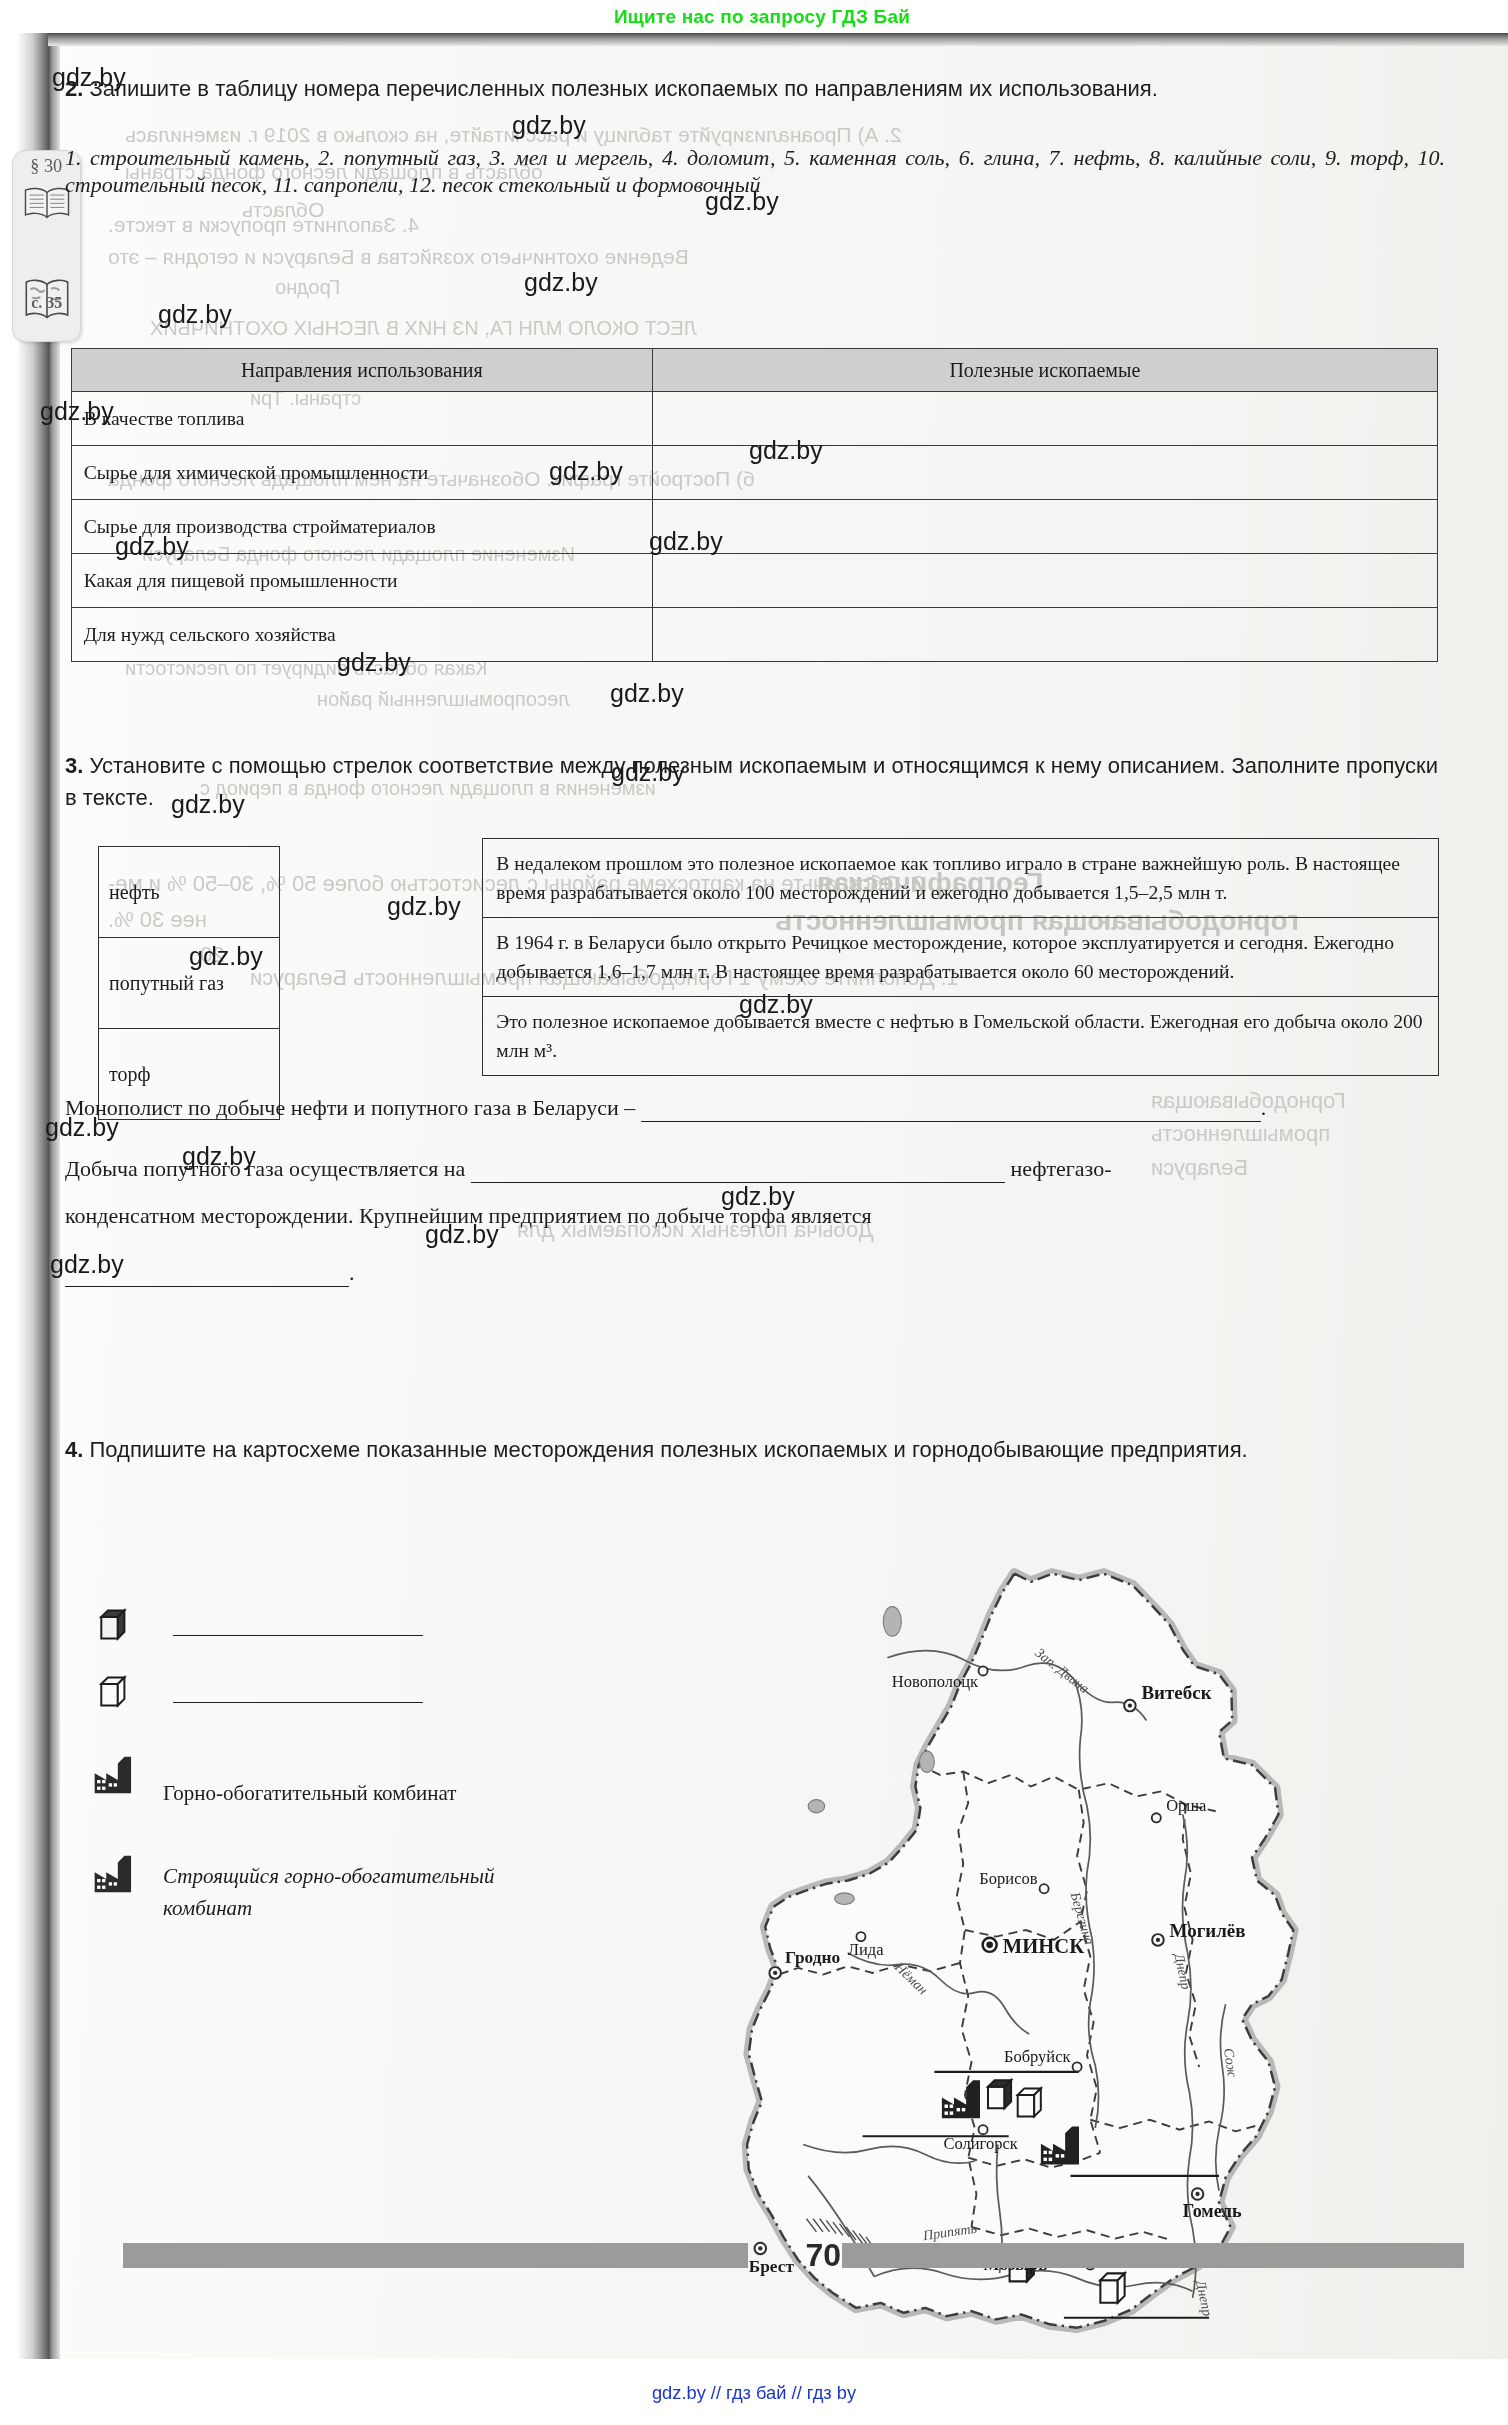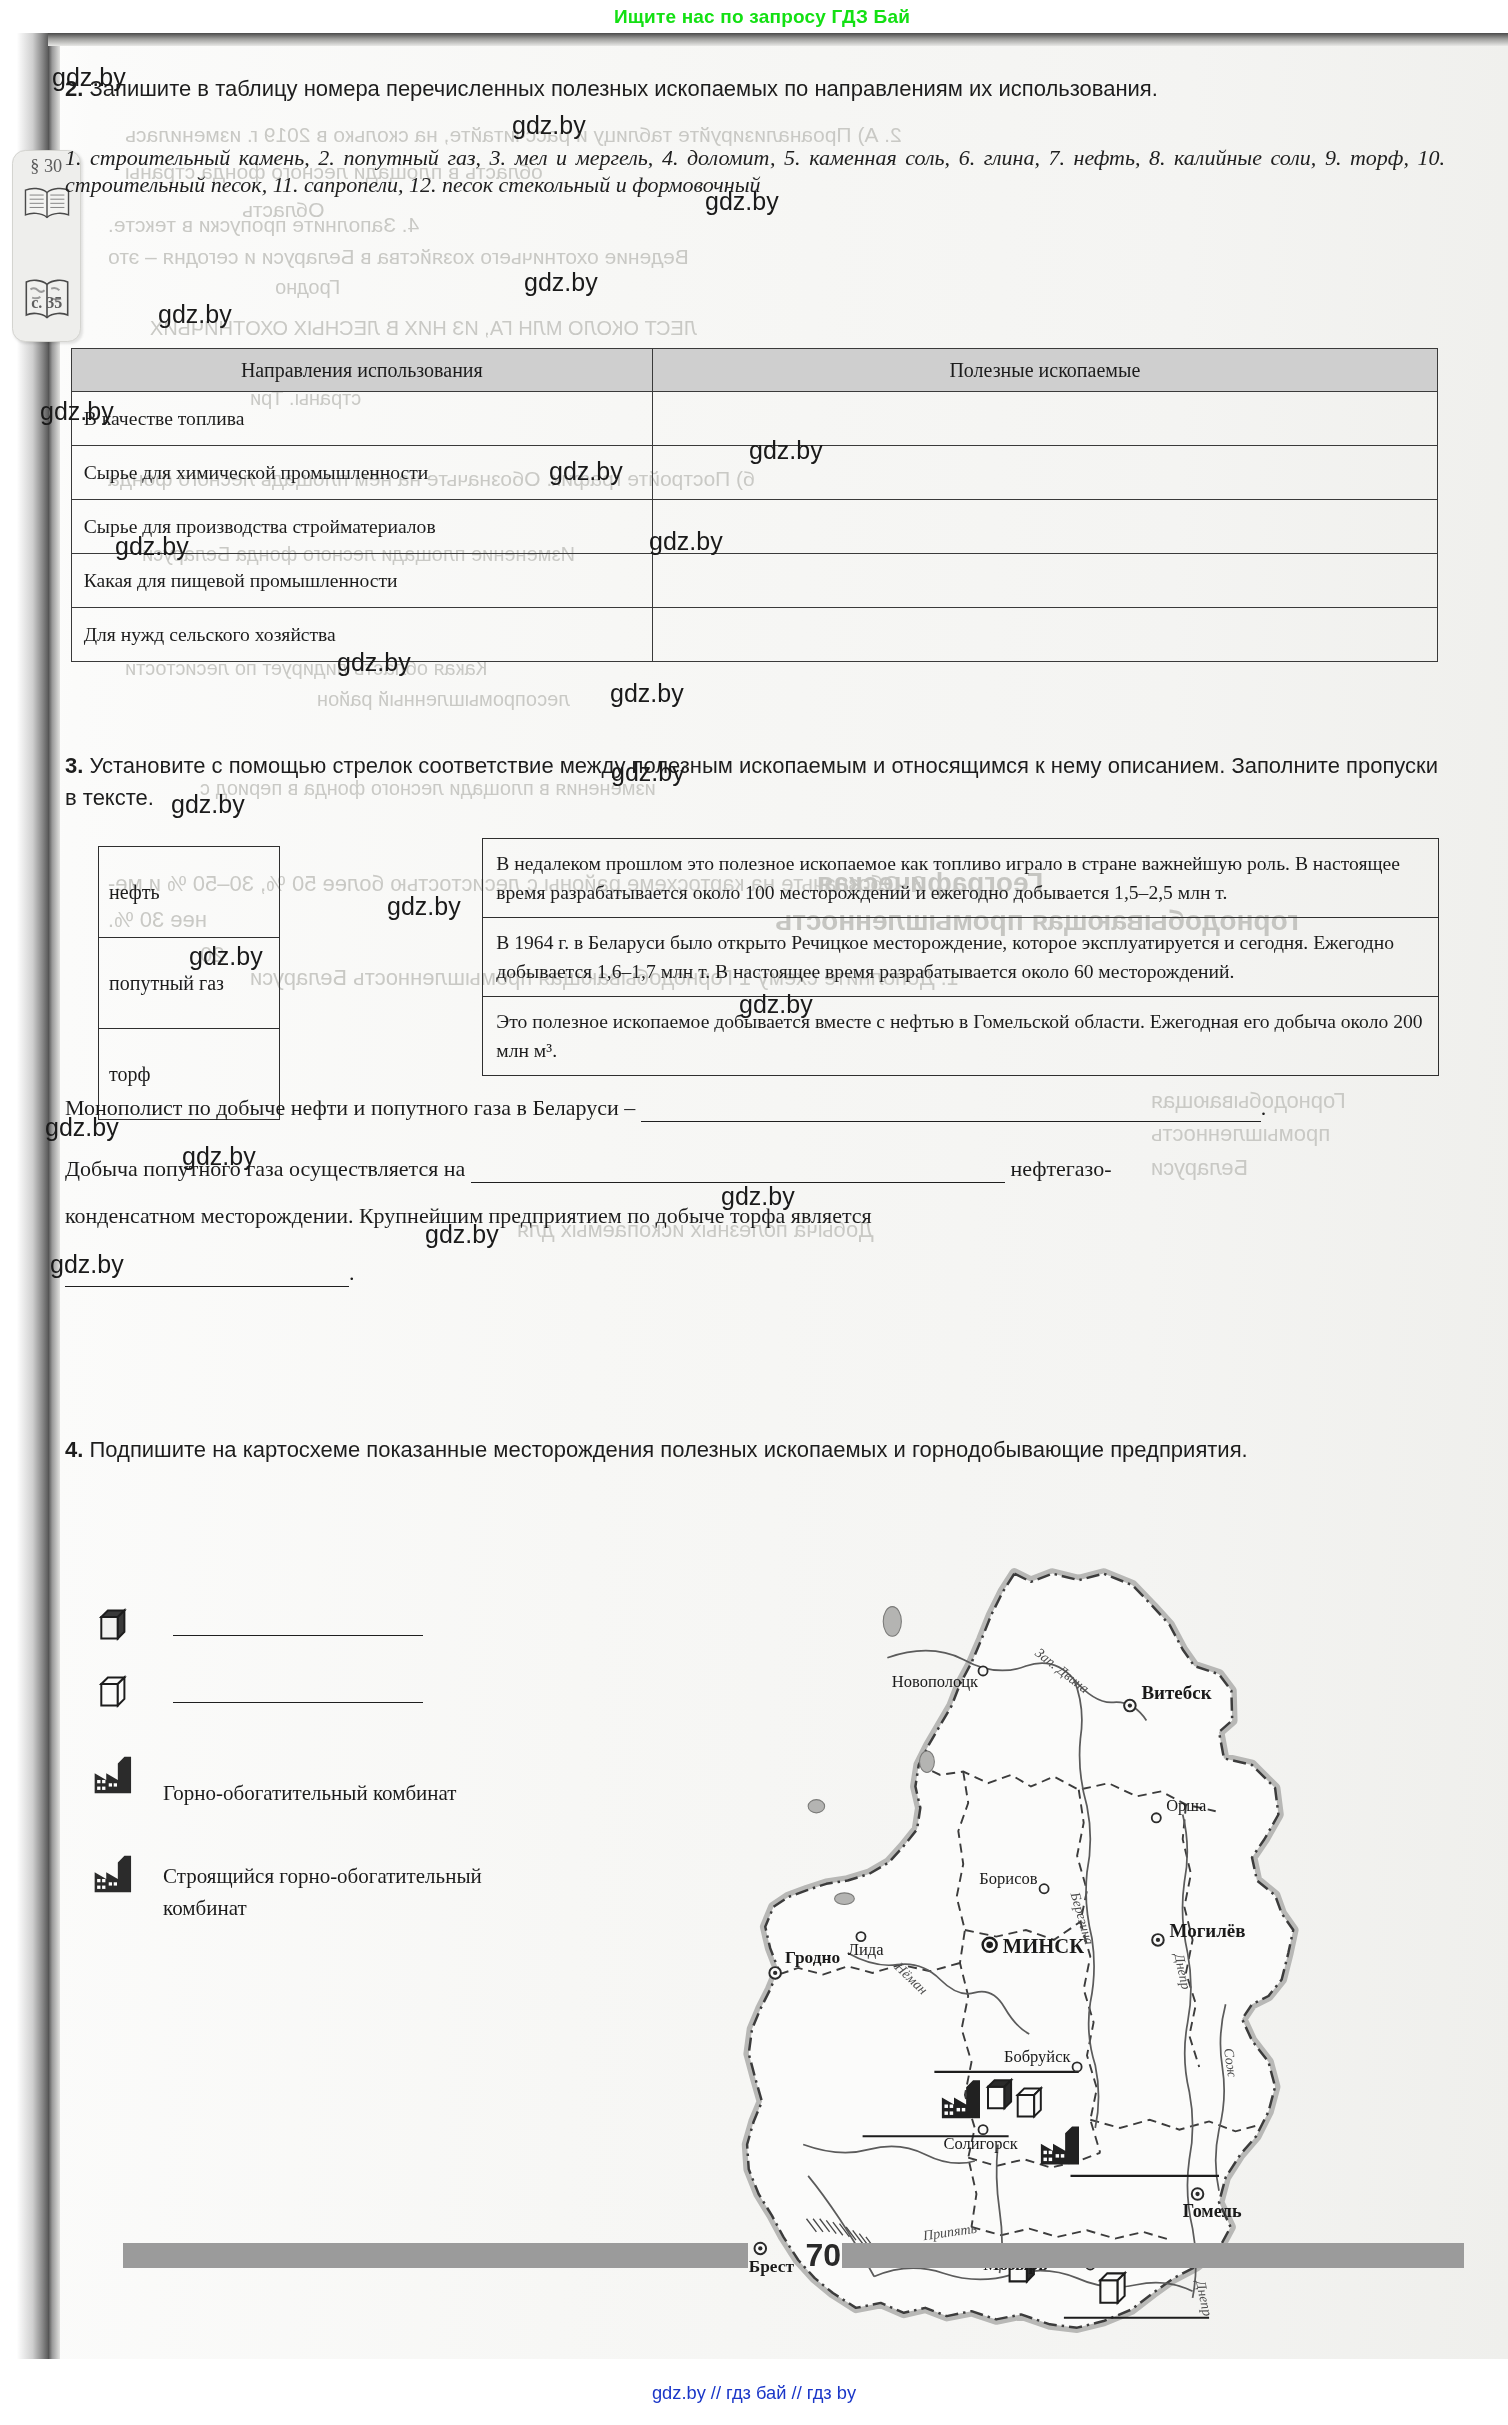--- a/index.html
+++ b/index.html
@@ -288,21 +288,21 @@
           <rect x="11" y="30" width="4" height="4"></rect>
         <rect x="19" y="34" width="4" height="4"></rect>
           <rect x="25" y="34" width="4" height="4"></rect>
         <rect x="5" y="38" width="4" height="4"></rect>
           <rect x="11" y="38" width="4" height="4"></rect>
       </g>
     </svg>
     <span class="leglabel" style="margin-left:22px;width:367px;display:inline-block;">Горно-обогатительный комбинат</span>
   </div>
 
-  <div class="legrow" style="left:93px;top:1791px;">
+  <div class="legrow" style="left:93px;top:1791px;font-style:italic;">
     <svg width="48" height="40" viewBox="0 0 58 48">
       <polygon points="2,46 2,22 16,30 16,22 30,30 30,10 38,2 46,2 46,46" fill="#2b2b2b"></polygon>
       <g fill="#ffffff">
         <rect x="5" y="30" width="4" height="4"></rect>
           <rect x="11" y="30" width="4" height="4"></rect>
         <rect x="19" y="34" width="4" height="4"></rect>
           <rect x="25" y="34" width="4" height="4"></rect>
         <rect x="5" y="38" width="4" height="4"></rect>
           <rect x="11" y="38" width="4" height="4"></rect>
       </g>

